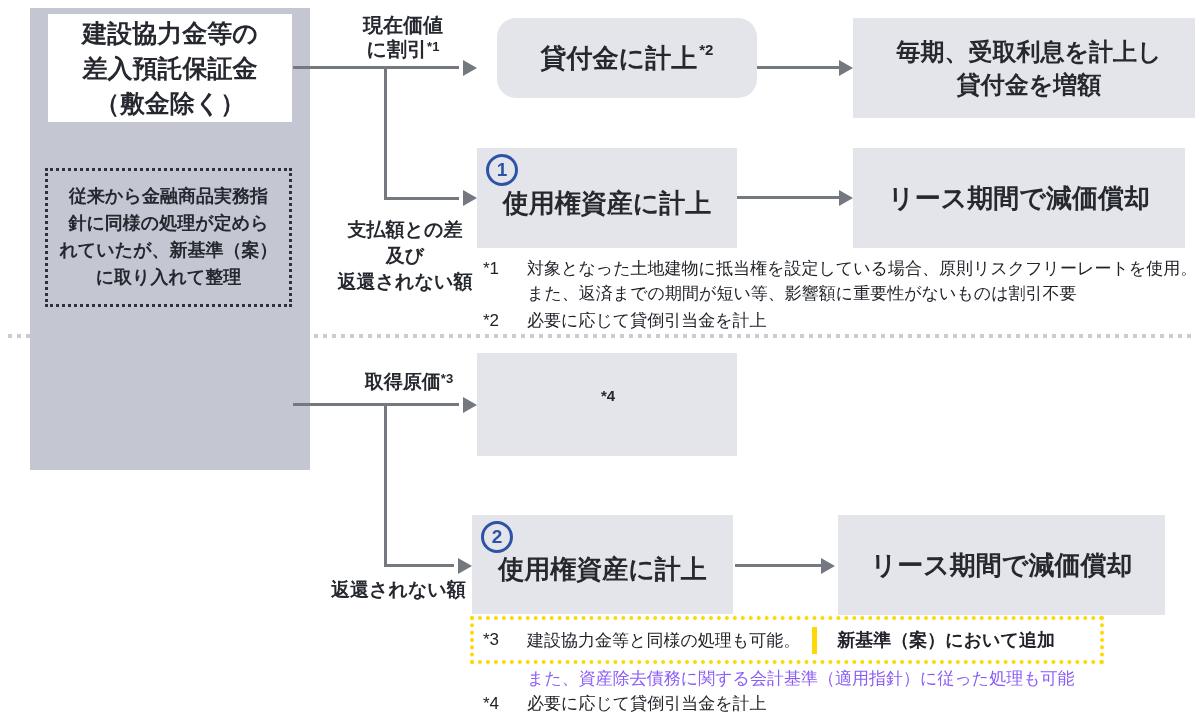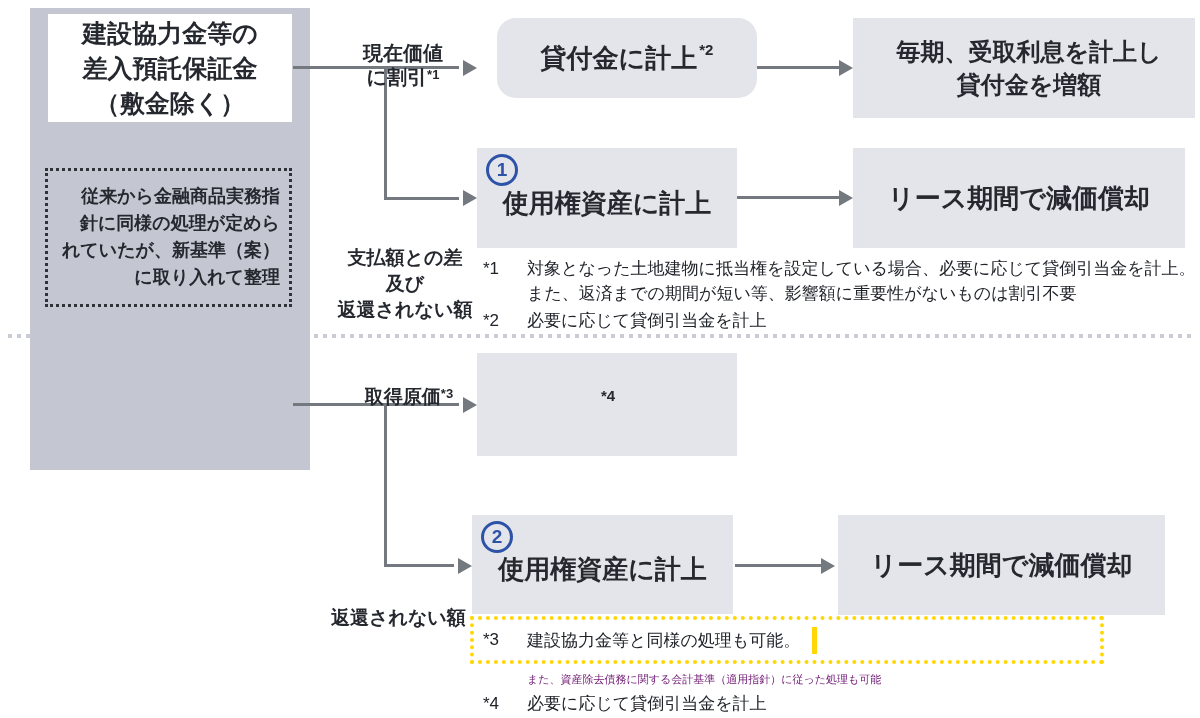--- a/index.html
+++ b/index.html
@@ -14,21 +14,21 @@
     background:repeating-linear-gradient(90deg,#c9ccd4 0 4px,transparent 4px 9px);
   }
   
   .panel{background:#c4c7d1;}
   .whitebox{
     background:#ffffff;display:flex;align-items:center;justify-content:center;
     text-align:center;font-weight:bold;white-space:pre-line;
   }
   .notebox{
     border:3px dotted #2f3237;font-weight:bold;font-size:18px;line-height:27px;
-    padding:12px 9px;white-space:pre-line;box-sizing:border-box;text-align:right;
+    padding:12px 9px;white-space:pre-line;box-sizing:border-box;text-align:center;
   }
   
   .fbox{
     background:#e4e5ea;display:flex;align-items:center;justify-content:center;
     text-align:center;font-weight:bold;white-space:pre-line;
   }
   .fbox .sup{font-size:15px;position:relative;top:-9px;margin-left:2px;}
   .badge{
     position:absolute;left:9px;top:6px;width:32px;height:32px;box-sizing:border-box;
     border:3px solid #2d53a8;border-radius:50%;color:#2d53a8;
@@ -36,21 +36,21 @@
   }
   
   .hline{height:3px;background:#74787f;}
   .vline{width:3px;background:#74787f;}
   .ah{
     width:0;height:0;border-top:8px solid transparent;border-bottom:8px solid transparent;
     border-left:14px solid #74787f;
   }
   
   .alabel{
-    font-weight:bold;font-size:19px;line-height:24px;text-align:center;white-space:pre-line;margin-top:28px;
+    font-weight:bold;font-size:19px;line-height:24px;text-align:center;white-space:pre-line;
   }
   .alabel .sup{font-size:13px;position:relative;top:-5px;}
   
   .fnrow{display:flex;font-size:17px;line-height:25px;color:#202329;}
   .fnmark{width:44px;flex:0 0 44px;}
   .fntext{white-space:pre-line;}
   
   .ybox{
     box-sizing:border-box;border:4px dotted #fed704;background:#ffffff;
     display:flex;align-items:center;font-size:17px;color:#202329;
@@ -102,55 +102,56 @@
     <span style="padding-top:10px;">使用権資産に計上</span>
   </div>
 
   <div class="abs fbox" style="left:853px;top:18px;width:332px;height:100px;font-size:24px;line-height:33px;padding-left:10px;">毎期、受取利息を計上し
 貸付金を増額</div>
 
   <div class="abs fbox" style="left:853px;top:148px;width:332px;height:100px;font-size:26px;">リース期間で減価償却</div>
 
   <div class="abs fnrow" style="left:483px;top:256px;width:717px;">
     <span class="fnmark">*1</span>
-    <span class="fntext">対象となった土地建物に抵当権を設定している場合、必要に応じて貸倒引当金を計上。
+    <span class="fntext">対象となった土地建物に抵当権を設定している場合、原則リスクフリーレートを使用。
 また、返済までの期間が短い等、影響額に重要性がないものは割引不要</span>
   </div>
   <div class="abs fnrow" style="left:483px;top:308px;width:717px;">
     <span class="fnmark">*2</span>
     <span class="fntext">必要に応じて貸倒引当金を計上</span>
   </div>
 
   <div class="abs hline" style="left:293px;top:403px;width:166px;"></div>
   <div class="abs ah" style="left:463px;top:397px;"></div>
   <div class="abs vline" style="left:384px;top:403px;height:162px;"></div>
   <div class="abs hline" style="left:384px;top:564px;width:70px;"></div>
   <div class="abs ah" style="left:458px;top:558px;"></div>
   <div class="abs hline" style="left:735px;top:564px;width:86px;"></div>
   <div class="abs ah" style="left:821px;top:558px;"></div>
 
-  <div class="abs alabel" style="left:347px;top:357px;width:124px;"><span>取得原価</span><span class="sup">*3</span></div>
+  <div class="abs alabel" style="left:347px;top:370px;width:124px;"><span>取得原価</span><span class="sup">*3</span></div>
 
   <div class="abs alabel" style="left:331px;top:578px;width:140px;text-align:left;">返還されない額</div>
 
   <div class="abs fbox" style="left:477px;top:353px;width:260px;height:103px;font-size:26px;"><span class="sup">*4</span></div>
 
   <div class="abs fbox" style="left:472px;top:515px;width:261px;height:99px;font-size:26px;">
     <span class="badge">2</span>
     <span style="padding-top:10px;">使用権資産に計上</span>
   </div>
 
   <div class="abs fbox" style="left:838px;top:515px;width:327px;height:100px;font-size:26px;">リース期間で減価償却</div>
 
   <div class="abs ybox" style="left:470px;top:616px;width:634px;height:48px;">
     <span style="margin-left:9px;width:44px;flex:0 0 44px;">*3</span>
     <span>建設協力金等と同様の処理も可能。</span>
     <span class="ybar" style="margin:0 20px 0 12px;"></span>
+    <span class="ytag">新基準（案）において追加</span>
   </div>
 
-  <div class="abs" style="left:527px;top:667px;font-size:11px;line-height:24px;color:#701a75;">また、資産除去債務に関する会計基準（適用指針）に従った処理も可能</div>
+  <div class="abs" style="left:527px;top:667px;font-size:17px;line-height:24px;color:#8b5cf6;">また、資産除去債務に関する会計基準（適用指針）に従った処理も可能</div>
 
   <div class="abs fnrow" style="left:483px;top:691px;width:700px;">
     <span class="fnmark">*4</span>
     <span class="fntext">必要に応じて貸倒引当金を計上</span>
   </div>
 
 </div>
 
 </body></html>

